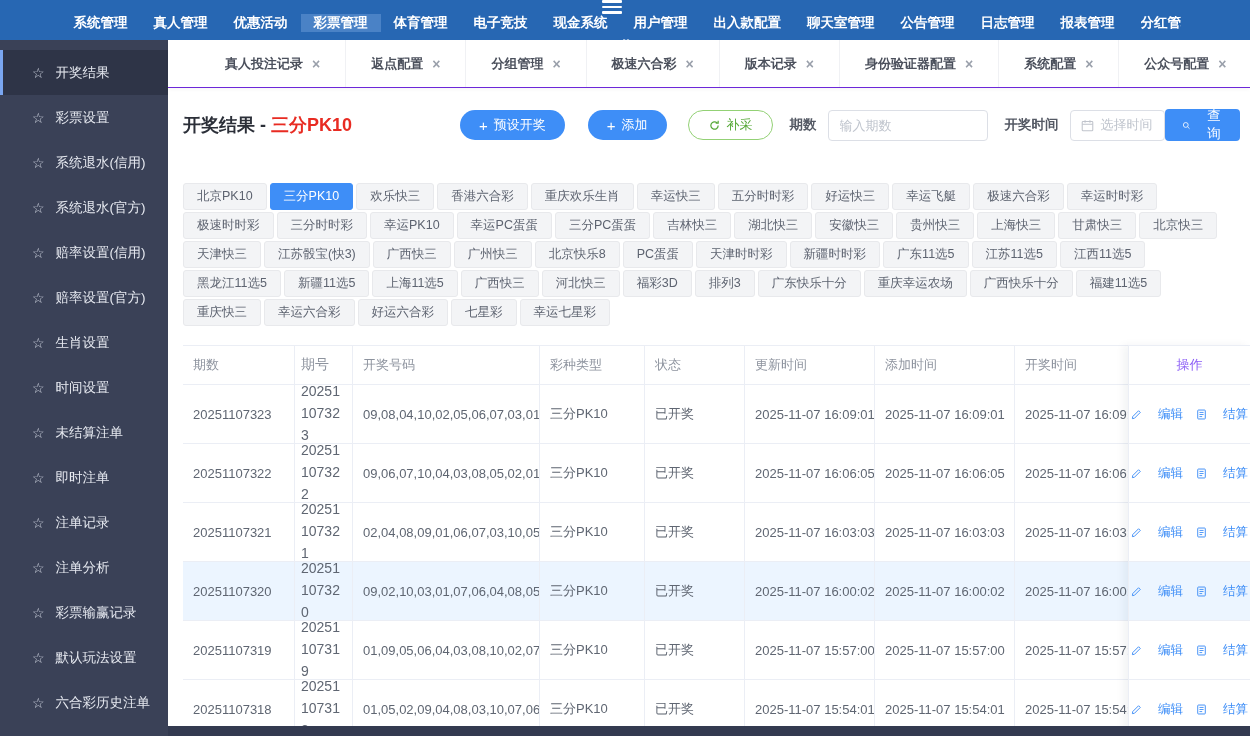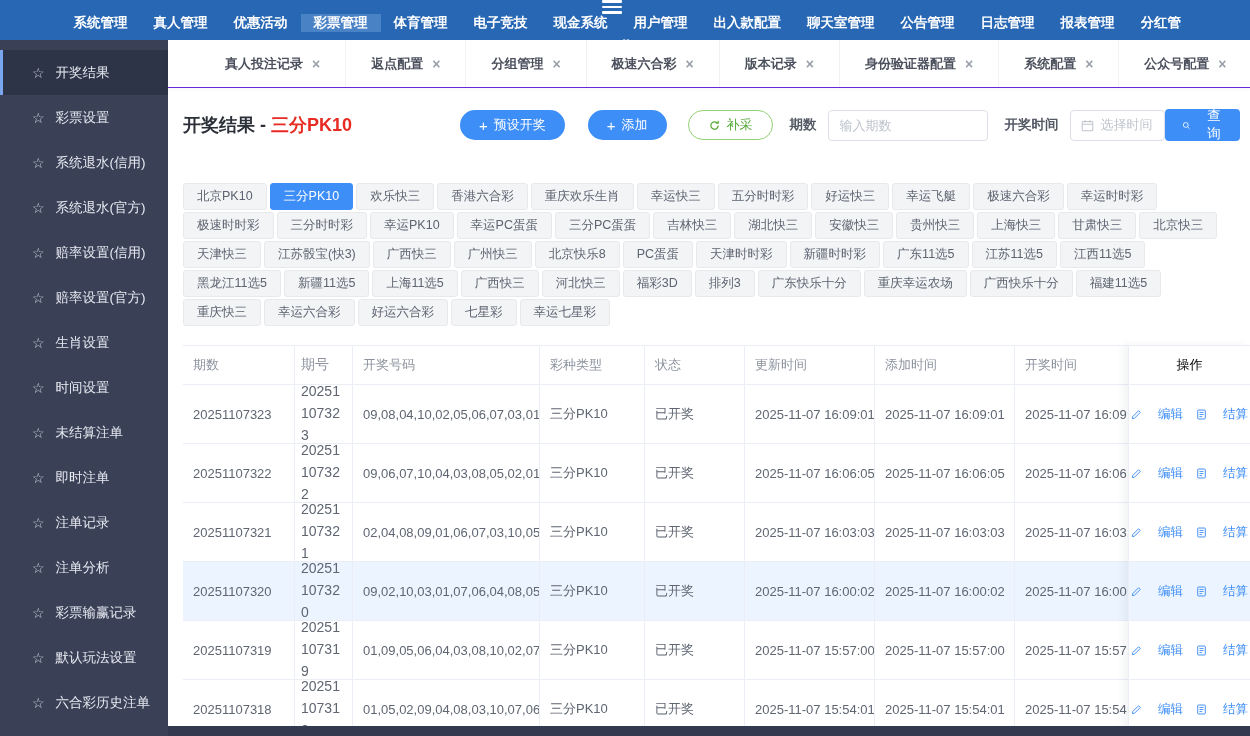--- a/index.html
+++ b/index.html
@@ -59,21 +59,21 @@
   .table-wrap { margin-top:17px; position:relative; width:1067px; }
   .thead { display:flex; height:40px; border-top:1px solid #ebeef5; border-bottom:1px solid #ebeef5; }
   .th { font-size:13px; color:#8d939e; padding:0 10px; border-right:1px solid #ebeef5; display:flex; align-items:center; white-space:nowrap; overflow:hidden; }
   .trow { display:flex; height:59px; border-bottom:1px solid #ebeef5; }
   .trow.highlight { background:#ecf5ff; }
   .td { font-size:13px; color:#5f6672; padding:0 10px; border-right:1px solid #ebeef5; display:flex; align-items:center; white-space:nowrap; overflow:hidden; }
   .c1 { width:112px; } .c2 { width:58px; padding:0 6px; white-space:normal; word-break:break-all; line-height:1.55; font-size:14px; }
   .c3 { width:187px; } .c4 { width:105px; } .c5 { width:100px; }
   .c6 { width:130px; } .c7 { width:140px; } .c8 { width:113px; border-right:none; }
   .ops-col { position:absolute; top:0; right:0; width:122px; background:#fff; border-left:1px solid #ebeef5; box-shadow:-5px 0 8px rgba(20,30,50,.05); }
-  .ops-head { height:40px; border-top:1px solid #ebeef5; border-bottom:1px solid #ebeef5; display:flex; align-items:center; justify-content:center; font-size:13px; color:#000000; }
+  .ops-head { height:40px; border-top:1px solid #ebeef5; border-bottom:1px solid #ebeef5; display:flex; align-items:center; justify-content:center; font-size:13px; color:#8b5cf6; }
   .oprow { height:59px; display:flex; align-items:center; justify-content:center; gap:13px; border-bottom:1px solid #ebeef5; }
   .oprow.highlight { background:#ecf5ff; }
   .op { color:#3e8ef7; font-size:12.5px; display:inline-flex; align-items:center; gap:16px; cursor:pointer; white-space:nowrap; }
   .op svg { width:11px; height:11px; }
 
   .bottom-bar { position:absolute; left:0; right:0; bottom:0; height:10px; background:#333a50; z-index:6; }
 </style>
 </head>
 <body>
 

